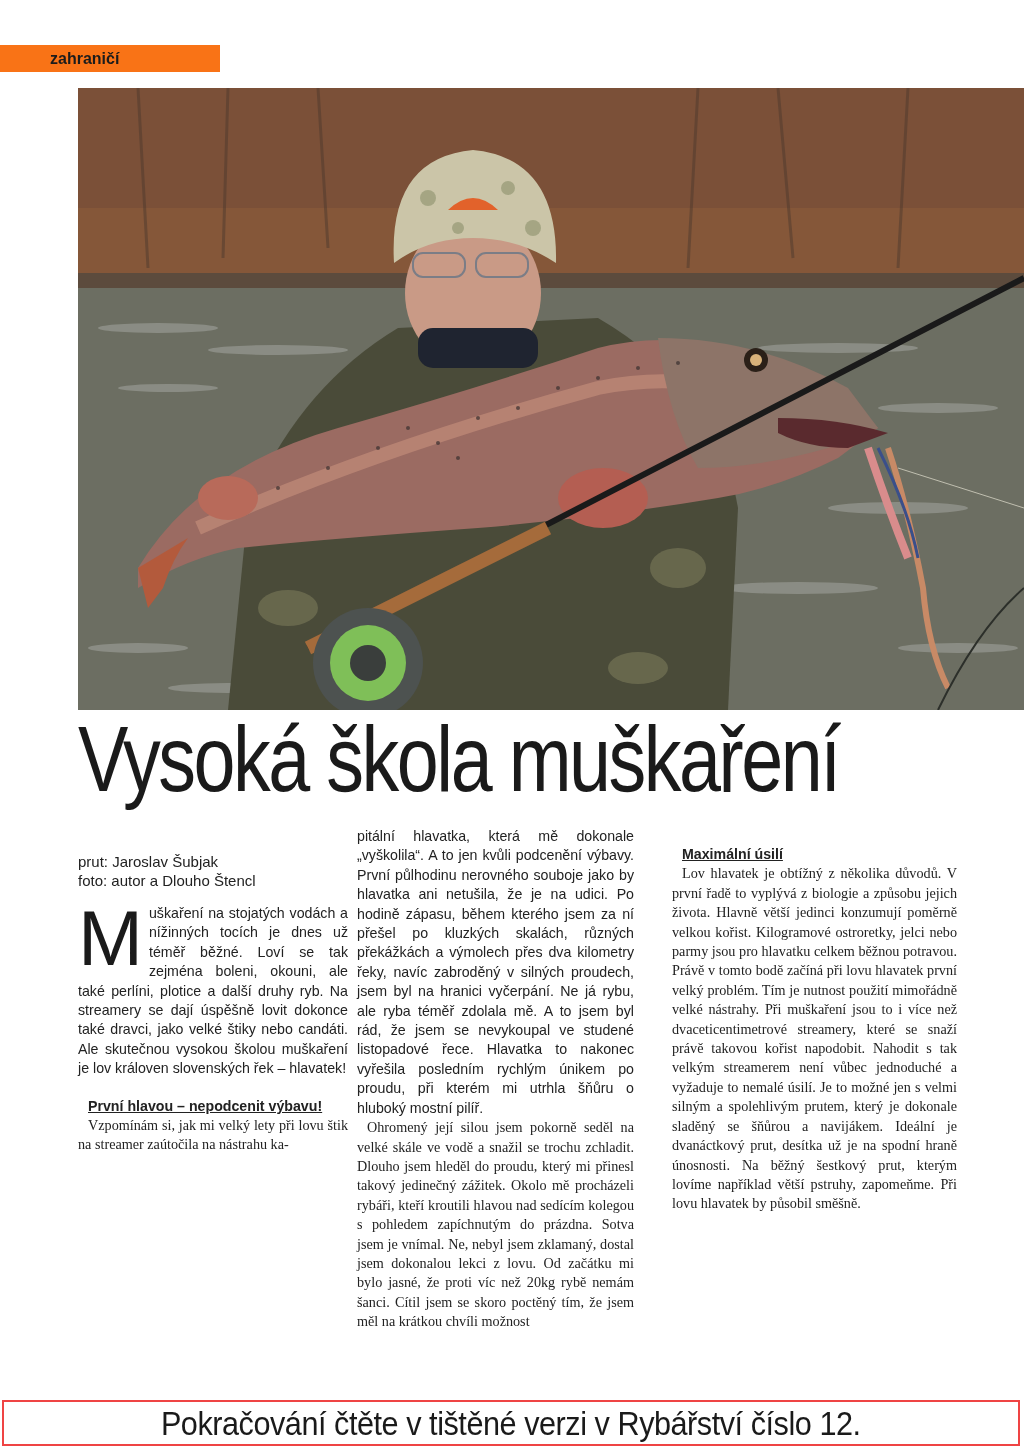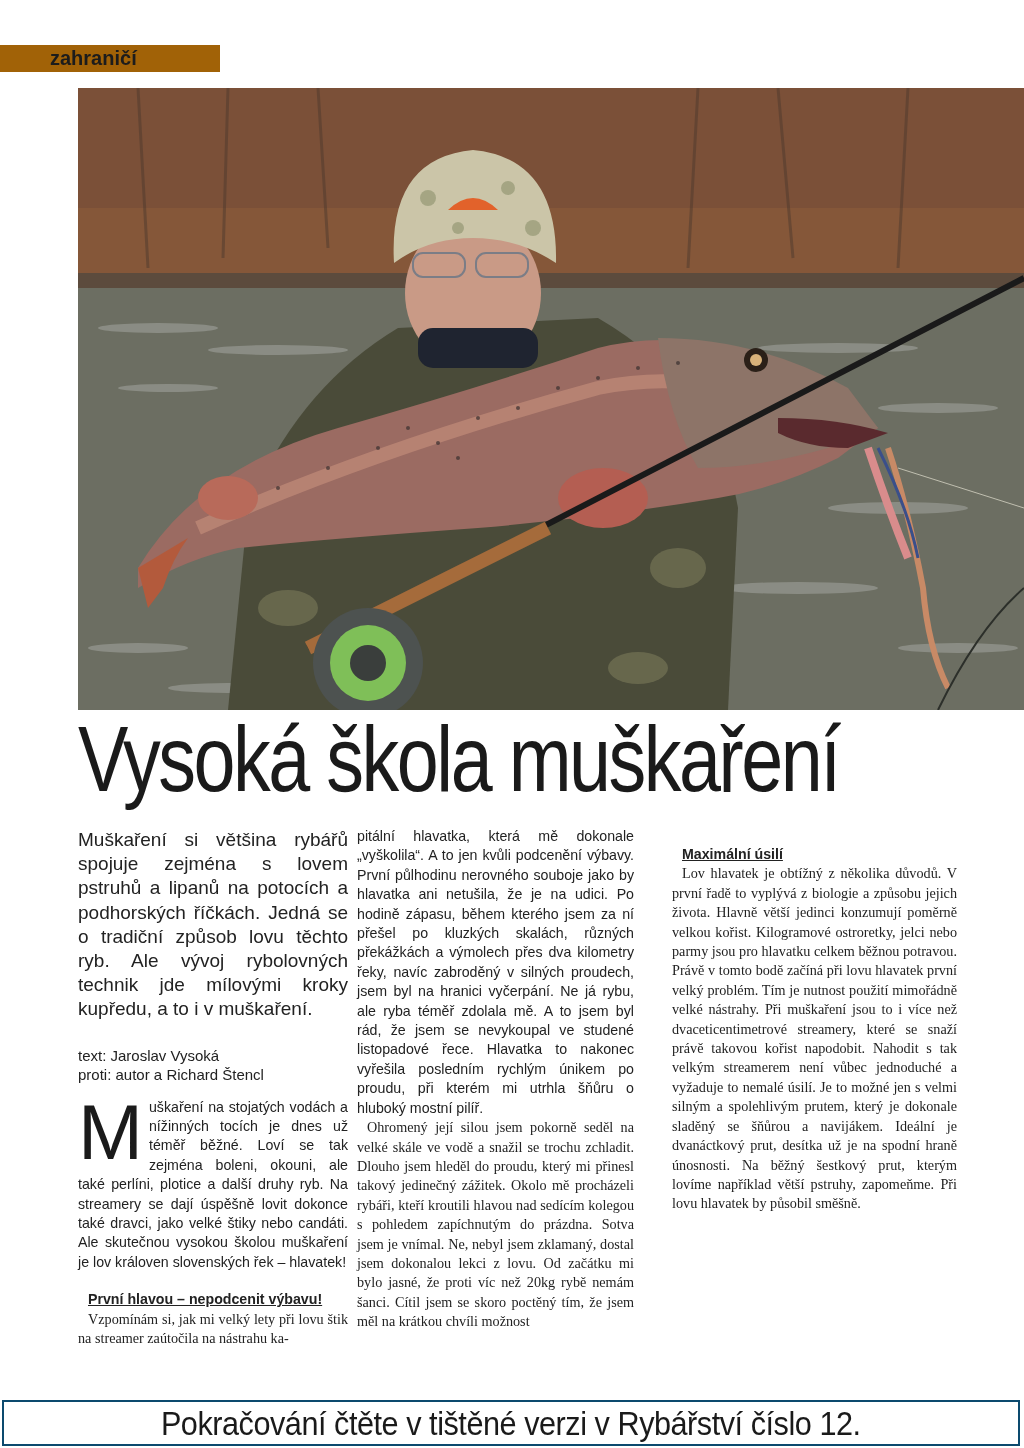--- a/index.html
+++ b/index.html
@@ -3,22 +3,22 @@
 <meta charset="utf-8">
 <style>
   html, body { margin: 0; padding: 0; }
   body {
     width: 1024px; height: 1448px; position: relative; overflow: hidden;
     background: #ffffff; color: #1a1a1a;
     font-family: "Liberation Sans", sans-serif;
   }
   .section-tag {
     position: absolute; left: 0; top: 45px; width: 220px; height: 27px;
-    background: #a16207; box-sizing: border-box; padding-left: 50px;
-    font-weight: bold; font-size: 20px; line-height: 27px; color: #1c1c1c;
+    background: #f97316; box-sizing: border-box; padding-left: 50px;
+    font-weight: bold; font-size: 16px; line-height: 27px; color: #1c1c1c;
   }
   .photo {
     position: absolute; left: 78px; top: 88px; width: 946px; height: 622px;
     overflow: hidden;
     background: linear-gradient(180deg, #6e4a37 0%, #7a4f36 20%, #84573a 35%, #5a4a3e 44%, #67645c 50%, #7a7a72 60%, #5d5f50 75%, #6e705f 90%, #585a48 100%);
   }
   .photo svg { position: absolute; left: 0; top: 0; }
   .headline {
     position: absolute; left: 78px; top: 704px; width: 900px;
     font-size: 92px; line-height: 110px; letter-spacing: -3px;
@@ -36,21 +36,21 @@
   .credits div { margin: 0; }
   .body-text { margin-top: 14px; }
   .dropcap {
     float: left; font-size: 78px; line-height: 60px; margin: 4px 6px 0 0; color: #1a1a1a;
     font-family: "Liberation Sans", sans-serif;
   }
   .subhead { font-weight: bold; margin-top: 18px !important; padding-left: 10px; text-decoration: underline; }
   .indent { text-indent: 10px; font-family: Liberation Serif, serif; }
   .footer-box {
     position: absolute; left: 2px; top: 1400px; width: 1018px; height: 46px;
-    border: 2px solid #0c4a6e; box-sizing: border-box;
+    border: 2px solid #ef4444; box-sizing: border-box;
     display: flex; align-items: center; justify-content: center;
   }
   .footer-text {
     font-size: 34px; color: #1a1a1a; white-space: nowrap;
     transform: scaleX(0.9); letter-spacing: -0.5px;
   }
 </style>
 </head>
 <body>
 
@@ -147,24 +147,23 @@
     <path d="M790 360 Q810 420 830 470" stroke="#d98c8c" stroke-width="8" fill="none"></path>
     <path d="M800 360 Q830 420 840 470" stroke="#3a4f8a" stroke-width="3" fill="none"></path>
     <line x1="820" y1="380" x2="946" y2="420" stroke="#c0bfb0" stroke-width="1"></line>
     <path d="M860 622 Q900 540 946 500" stroke="#2c2f2a" stroke-width="2" fill="none"></path>
   </svg>
 </div>
 
 <div class="headline">Vysoká škola muškaření</div>
 
 <div class="col col1">
-  <p class="lead">Muškaření si většina rybářů spojuje zejména s lovem pstruhů a lipanů na potocích a podhorských říčkách. Jedná se o tradiční způsob lovu těchto ryb. Ale vývoj rybolovných technik jde mílovými kroky kupředu, a to i v muškaření.</p>
   <div class="credits">
-    <div>text: Jaroslav Vysoká</div>
-    <div>proti: autor a Richard Štencl</div>
+    <div>prut: Jaroslav Šubjak</div>
+    <div>foto: autor a Dlouho Štencl</div>
   </div>
   <div class="body-text">
     <span class="dropcap">M</span>
     <p>uškaření na stojatých vodách a nížinných tocích je dnes už téměř běžné. Loví se tak zejména boleni, okouni, ale také perlíni, plotice a další druhy ryb. Na streamery se dají úspěšně lovit dokonce také dravci, jako velké štiky nebo candáti. Ale skutečnou vysokou školou muškaření je lov královen slovenských řek – hlavatek!</p>
   </div>
   <p class="subhead">První hlavou – nepodcenit výbavu!</p>
   <p class="indent">Vzpomínám si, jak mi velký lety při lovu štik na streamer zaútočila na nástrahu ka-</p>
 </div>
 
 <div class="col col2">

